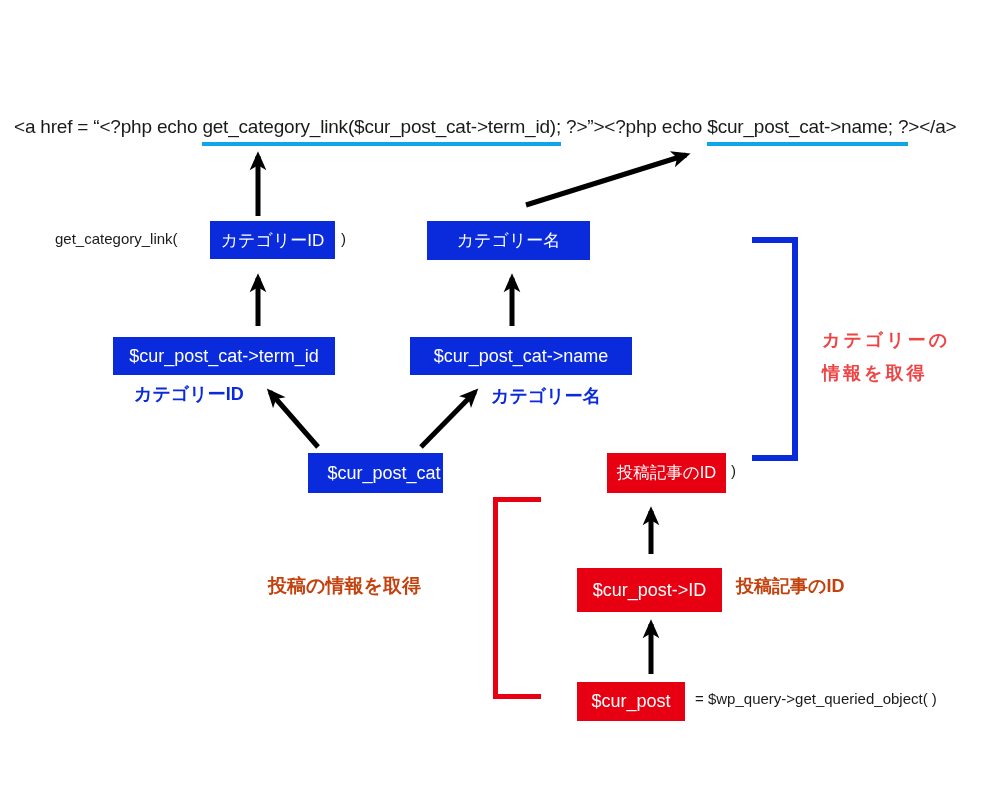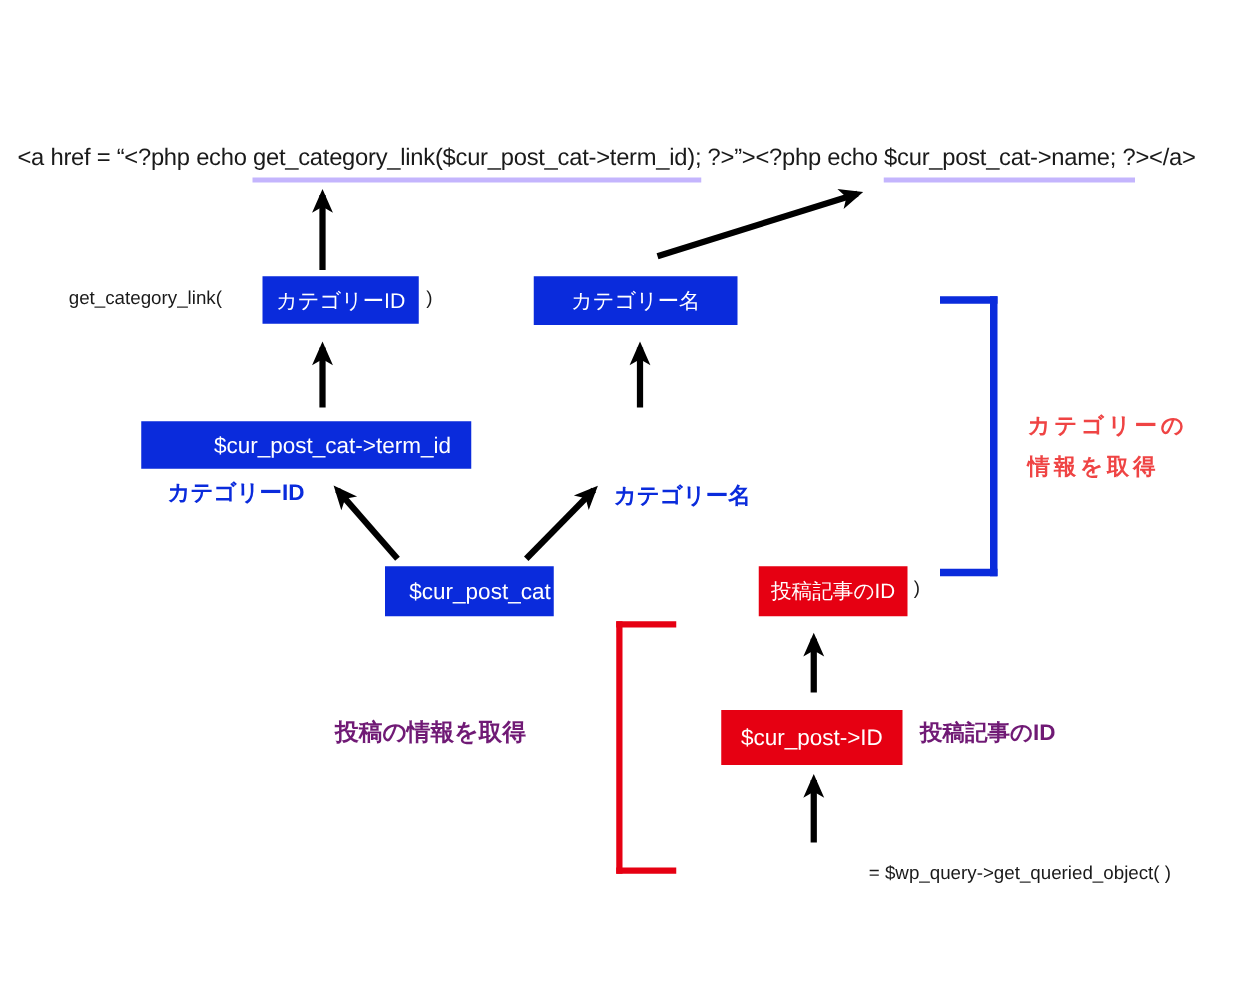--- a/index.html
+++ b/index.html
@@ -15,38 +15,38 @@
   .abs { position: absolute; }
 
   
   .code-line {
     left: 14px; top: 104px;
     font-size: 19px;
     white-space: pre;
     letter-spacing: -0.2px;
   }
   .code-line span { display: inline-block; padding-bottom: 4px; margin-top: 12px; }
-  .code-line .u { border-bottom: 4px solid #c4b5fd; }
+  .code-line .u { border-bottom: 4px solid #0ea5e9; }
 
   
   .bluebox, .redbox {
     display: flex; align-items: center; justify-content: center;
     color: #ffffff;
     font-size: 18px;
     white-space: nowrap;
   }
   .bluebox { background: #0a2bdc; }
   .redbox  { background: #e60012; }
 
   
   .codetxt { font-size: 15px; white-space: pre; }
 
   
   .cap-blue { color: #0a2bdc; font-weight: 600; font-size: 18px; white-space: nowrap; }
-  .cap-red  { color: #701a75; font-weight: 700; font-size: 19px; white-space: nowrap; }
+  .cap-red  { color: #c2410c; font-weight: 700; font-size: 19px; white-space: nowrap; }
 
   .bracket-caption {
     left: 822px; top: 324px;
     color: #ef4444; font-weight: 700; font-size: 18px;
     letter-spacing: 3px; line-height: 33px; white-space: nowrap;
   }
 
   
   .blue-bracket {
     left: 752px; top: 237px; width: 46px; height: 224px;
@@ -75,41 +75,43 @@
 <div id="canvas">
 
   <div class="abs code-line"><span>&lt;a href = “&lt;?php echo </span><span class="u">get_category_link($cur_post_cat-&gt;term_id);</span><span> ?&gt;”&gt;&lt;?php echo </span><span class="u">$cur_post_cat-&gt;name; ?</span><span>&gt;&lt;/a&gt;</span></div>
 
   <div class="abs codetxt" style="left:55px; top:230px;">get_category_link(</div>
   <div class="abs bluebox" style="left:210px; top:221px; width:125px; height:38px; font-size:17px;">カテゴリーID</div>
   <div class="abs codetxt" style="left:341px; top:230px;">)</div>
 
   <div class="abs bluebox" style="left:427px; top:221px; width:163px; height:39px; font-size:17px;">カテゴリー名</div>
 
-  <div class="abs bluebox" style="left:113px; top:337px; width:222px; height:38px;padding-left:42px;">$cur_post_cat-&gt;term_id</div>
+  <div class="abs bluebox" style="left:113px; top:337px; width:222px; height:38px;">$cur_post_cat-&gt;term_id</div>
   <div class="abs cap-blue" style="left:134px; top:382px;">カテゴリーID</div>
 
+  <div class="abs bluebox" style="left:410px; top:337px; width:222px; height:38px;">$cur_post_cat-&gt;name</div>
   <div class="abs cap-blue" style="left:491px; top:384px;">カテゴリー名</div>
 
   <div class="abs bluebox" style="left:308px; top:453px; width:118px; height:40px;padding-left:17px;">$cur_post_cat</div>
   <div class="abs redbox" style="left:607px; top:453px; width:119px; height:40px; font-size:16.5px;">投稿記事のID</div>
   <div class="abs codetxt" style="left:731px; top:462px;">)</div>
 
   <div class="abs blue-bracket"></div>
   <div class="abs bracket-caption">
     <div>カテゴリーの</div>
     <div>情報を取得</div>
   </div>
 
   <div class="abs red-bracket"></div>
   <div class="abs cap-red" style="left:268px; top:573px;">投稿の情報を取得</div>
 
   <div class="abs redbox" style="left:577px; top:568px; width:145px; height:44px;">$cur_post-&gt;ID</div>
   <div class="abs cap-red" style="left:736px; top:574px; font-size:18px;">投稿記事のID</div>
 
+  <div class="abs redbox" style="left:577px; top:682px; width:108px; height:39px;">$cur_post</div>
   <div class="abs codetxt" style="left:695px; top:690px;">= $wp_query-&gt;get_queried_object( )</div>
 
   <svg class="arrows" viewBox="0 0 1000 800">
     <defs>
       <marker id="ah" viewBox="0 0 10 10" refX="7.5" refY="5" markerWidth="4.4" markerHeight="3.8" orient="auto-start-reverse">
         <path d="M0,0.6 L10,5 L0,9.4 L2.6,5 z" fill="#000"></path>
       </marker>
     </defs>
     <g stroke="#000" stroke-width="5">
       <line x1="258" y1="216" x2="258" y2="156" marker-end="url(#ah)"></line>

